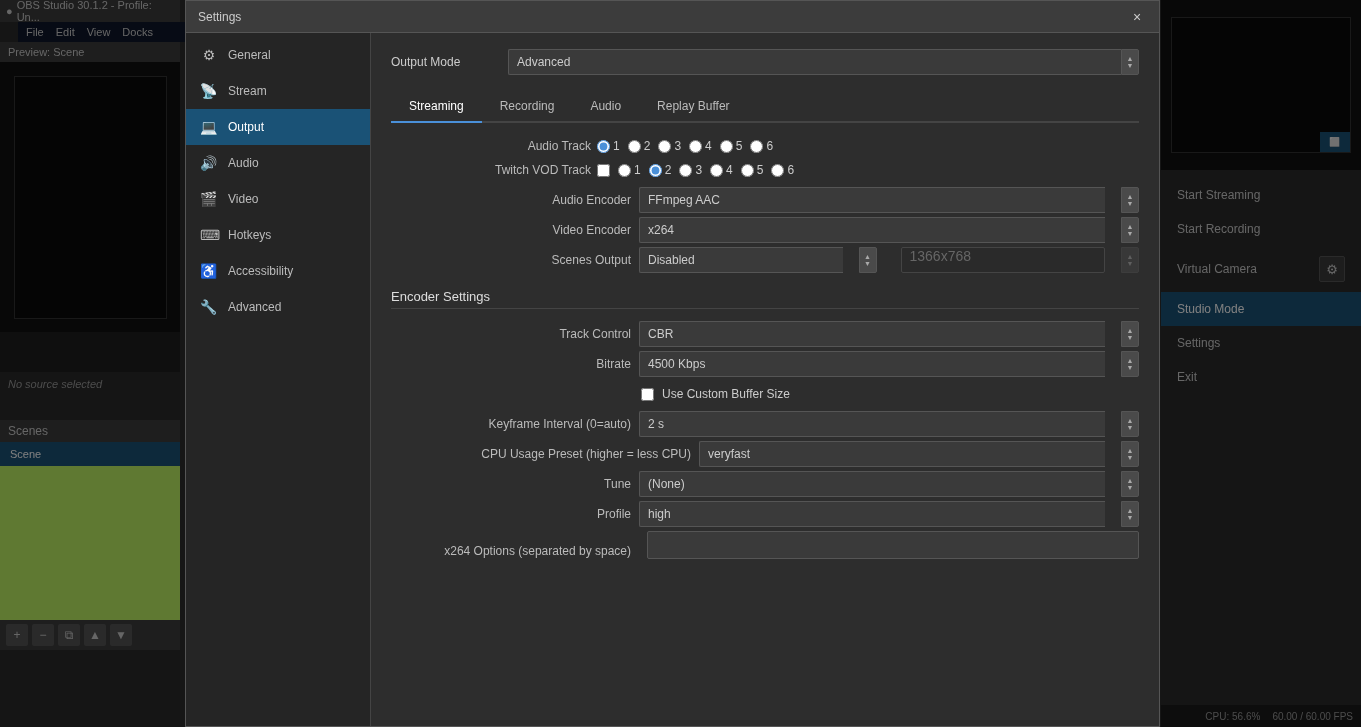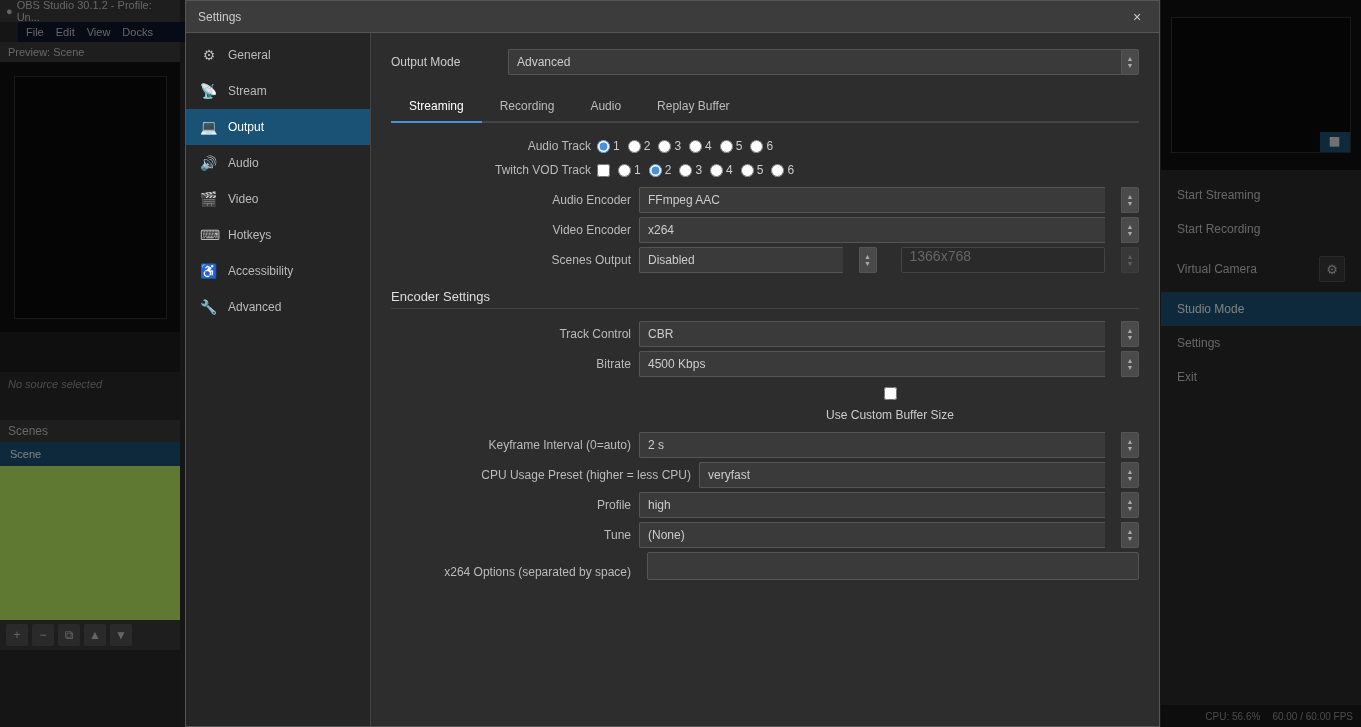--- a/index.html
+++ b/index.html
@@ -413,21 +413,20 @@
       padding-bottom: 4px;
       border-bottom: 1px solid #444;
     }
 
     
     .checkbox-row {
       display: flex;
       align-items: center;
       gap: 8px;
       margin: 10px 0 10px 250px;
-      flex-direction: column;
     }
 
     
     .x264-row {
       display: flex;
       align-items: center;
       margin-bottom: 10px;
       gap: 8px;
     }
 
@@ -814,45 +813,45 @@
             <span>veryfast</span>
           </div>
           <div class="select-spinner">
             <span class="arrow-up">▲</span>
             <span class="arrow-down">▼</span>
           </div>
         </div>
       </div>
 
       <div class="form-row">
+        <span class="form-label">Tune</span>
+        <div class="form-control">
+          <div class="select-main" style="border-radius:2px 0 0 2px;flex:1;">
+            <span>(None)</span>
+          </div>
+          <div class="select-spinner">
+            <span class="arrow-up">▲</span>
+            <span class="arrow-down">▼</span>
+          </div>
+        </div>
+      </div>
+
+      <div class="form-row">
         <span class="form-label">Profile</span>
         <div class="form-control">
           <div class="select-main" style="border-radius:2px 0 0 2px;flex:1;">
             <span>high</span>
           </div>
           <div class="select-spinner">
             <span class="arrow-up">▲</span>
             <span class="arrow-down">▼</span>
           </div>
         </div>
       </div>
 
-      <div class="form-row">
-        <span class="form-label">Tune</span>
-        <div class="form-control">
-          <div class="select-main" style="border-radius:2px 0 0 2px;flex:1;">
-            <span>(None)</span>
-          </div>
-          <div class="select-spinner">
-            <span class="arrow-up">▲</span>
-            <span class="arrow-down">▼</span>
-          </div>
-        </div>
-      </div>
-
       <div class="x264-row">
         <span class="x264-label">x264 Options (separated by space)</span>
         <input type="text" class="x264-input" style="margin-left: 8px;">
       </div>
 
     </div>
   </div>
 </div>
 
 </body></html>

